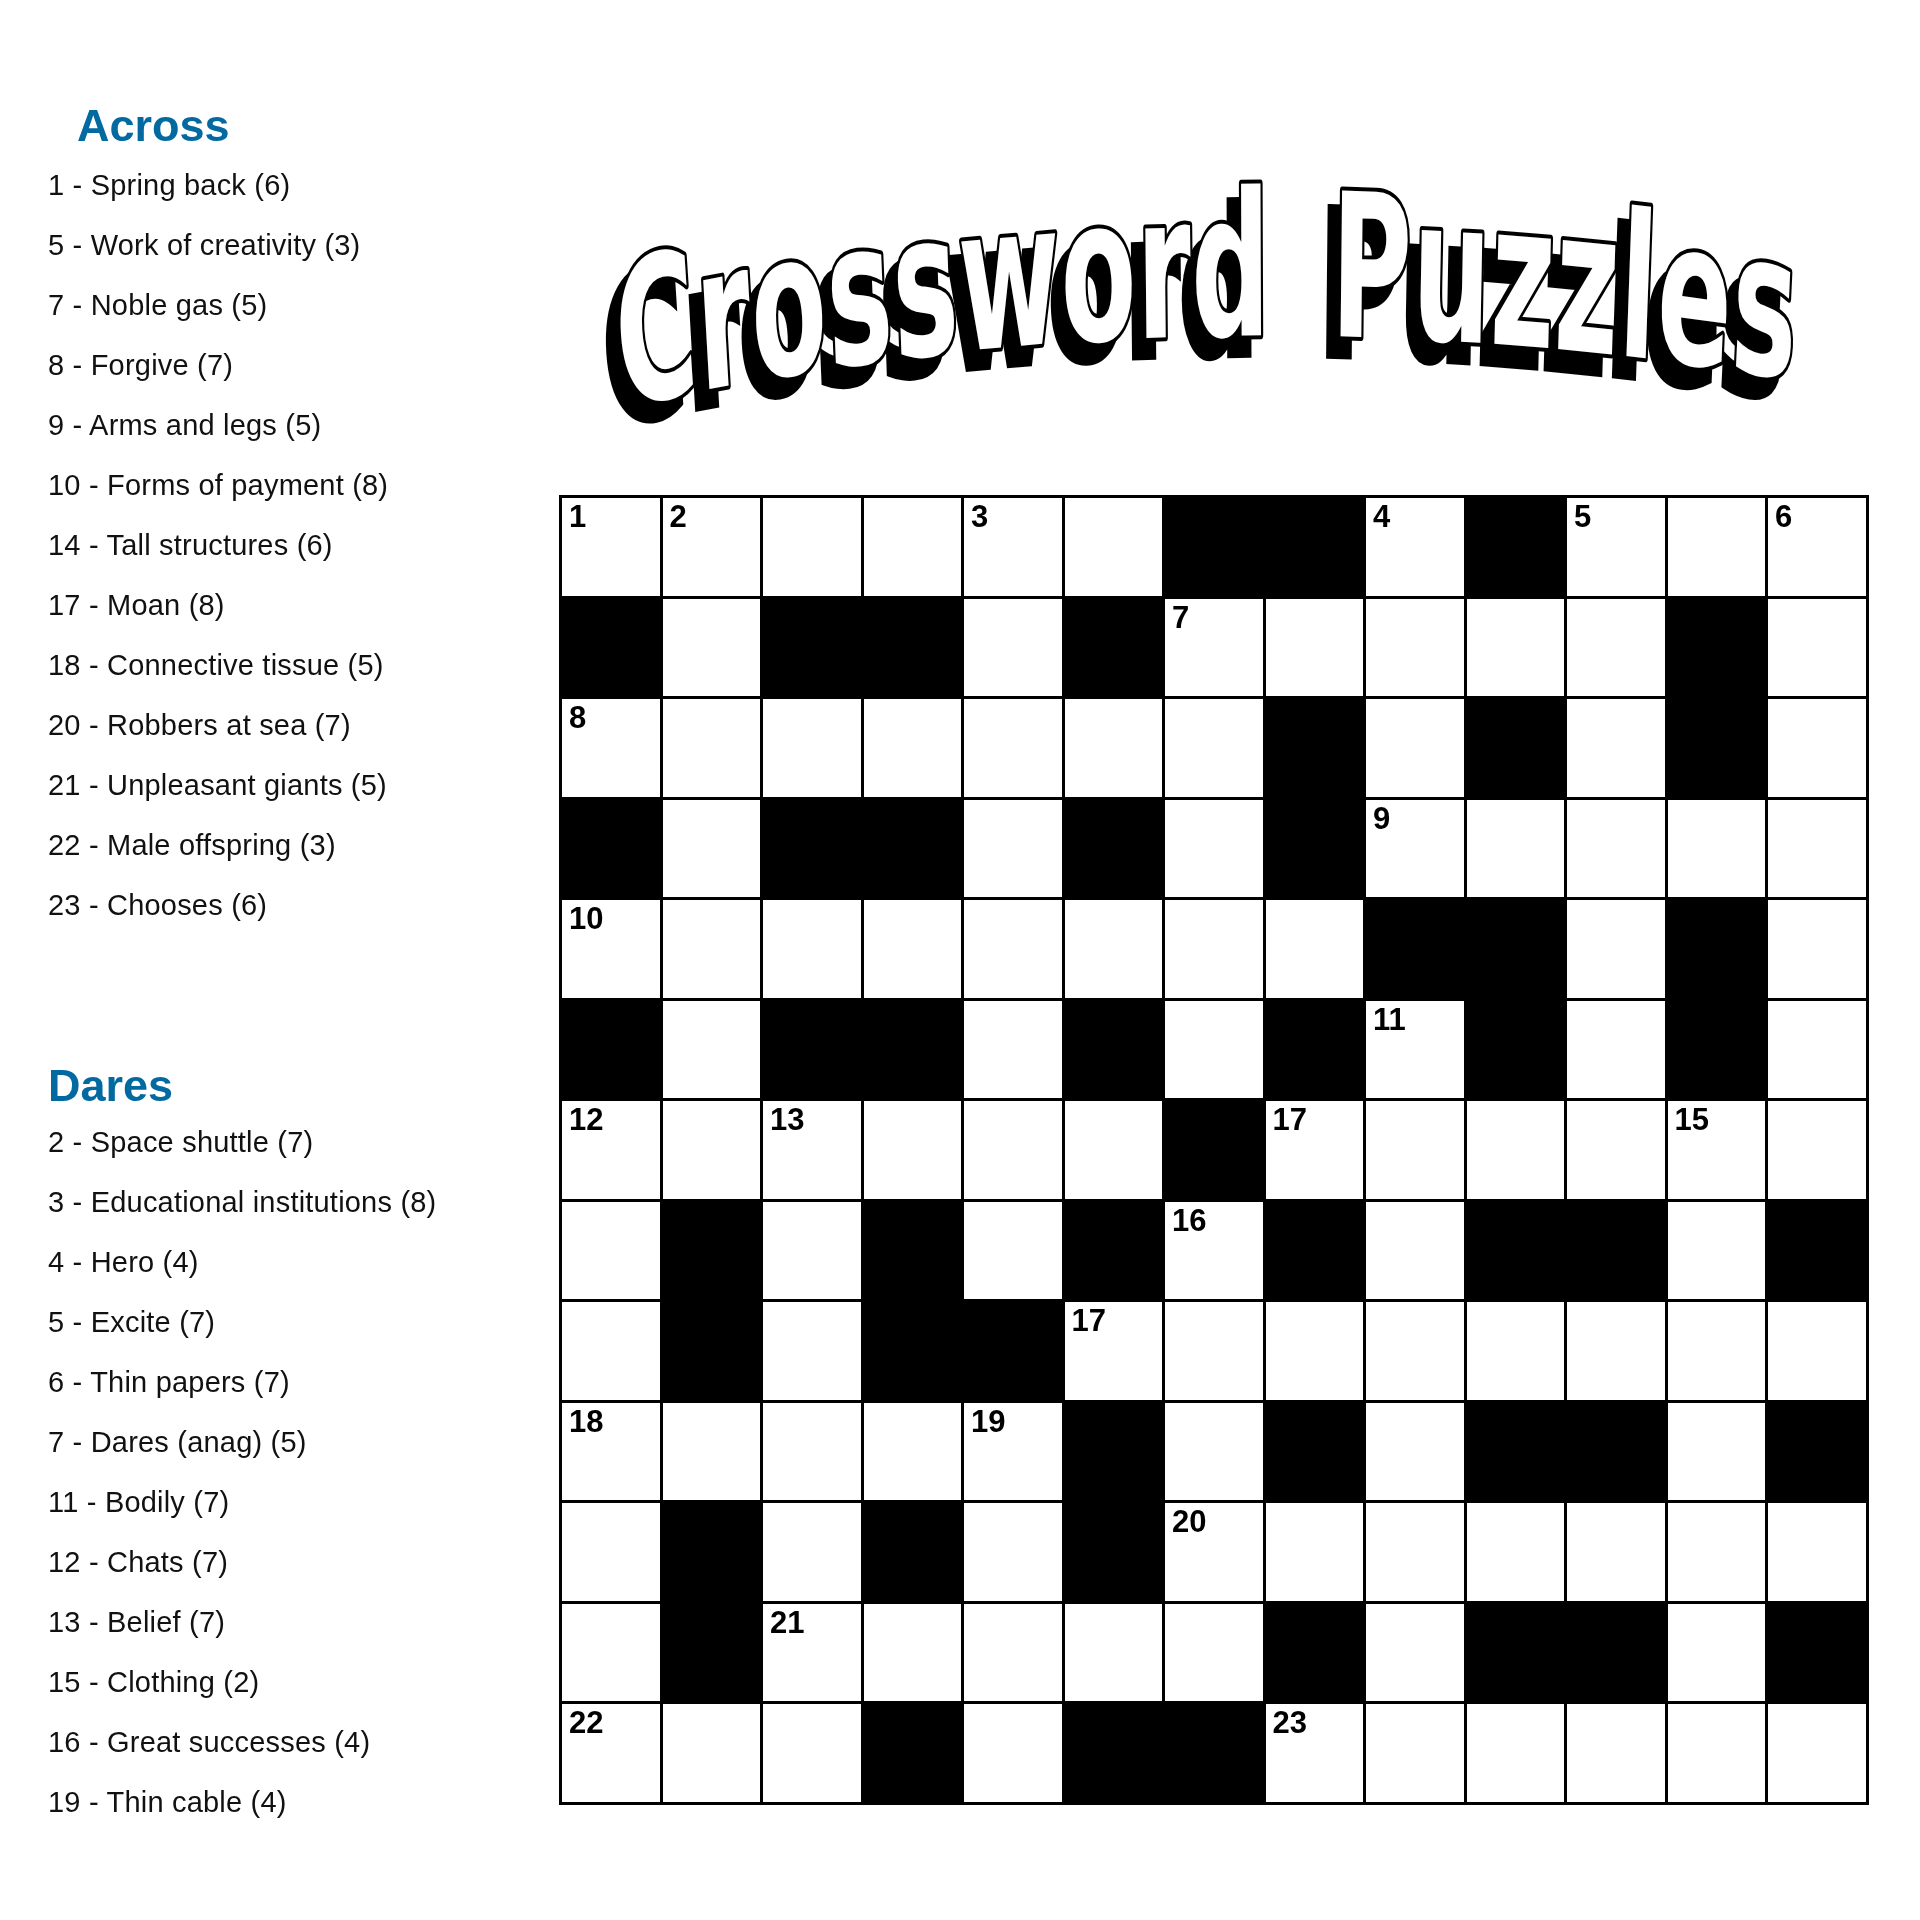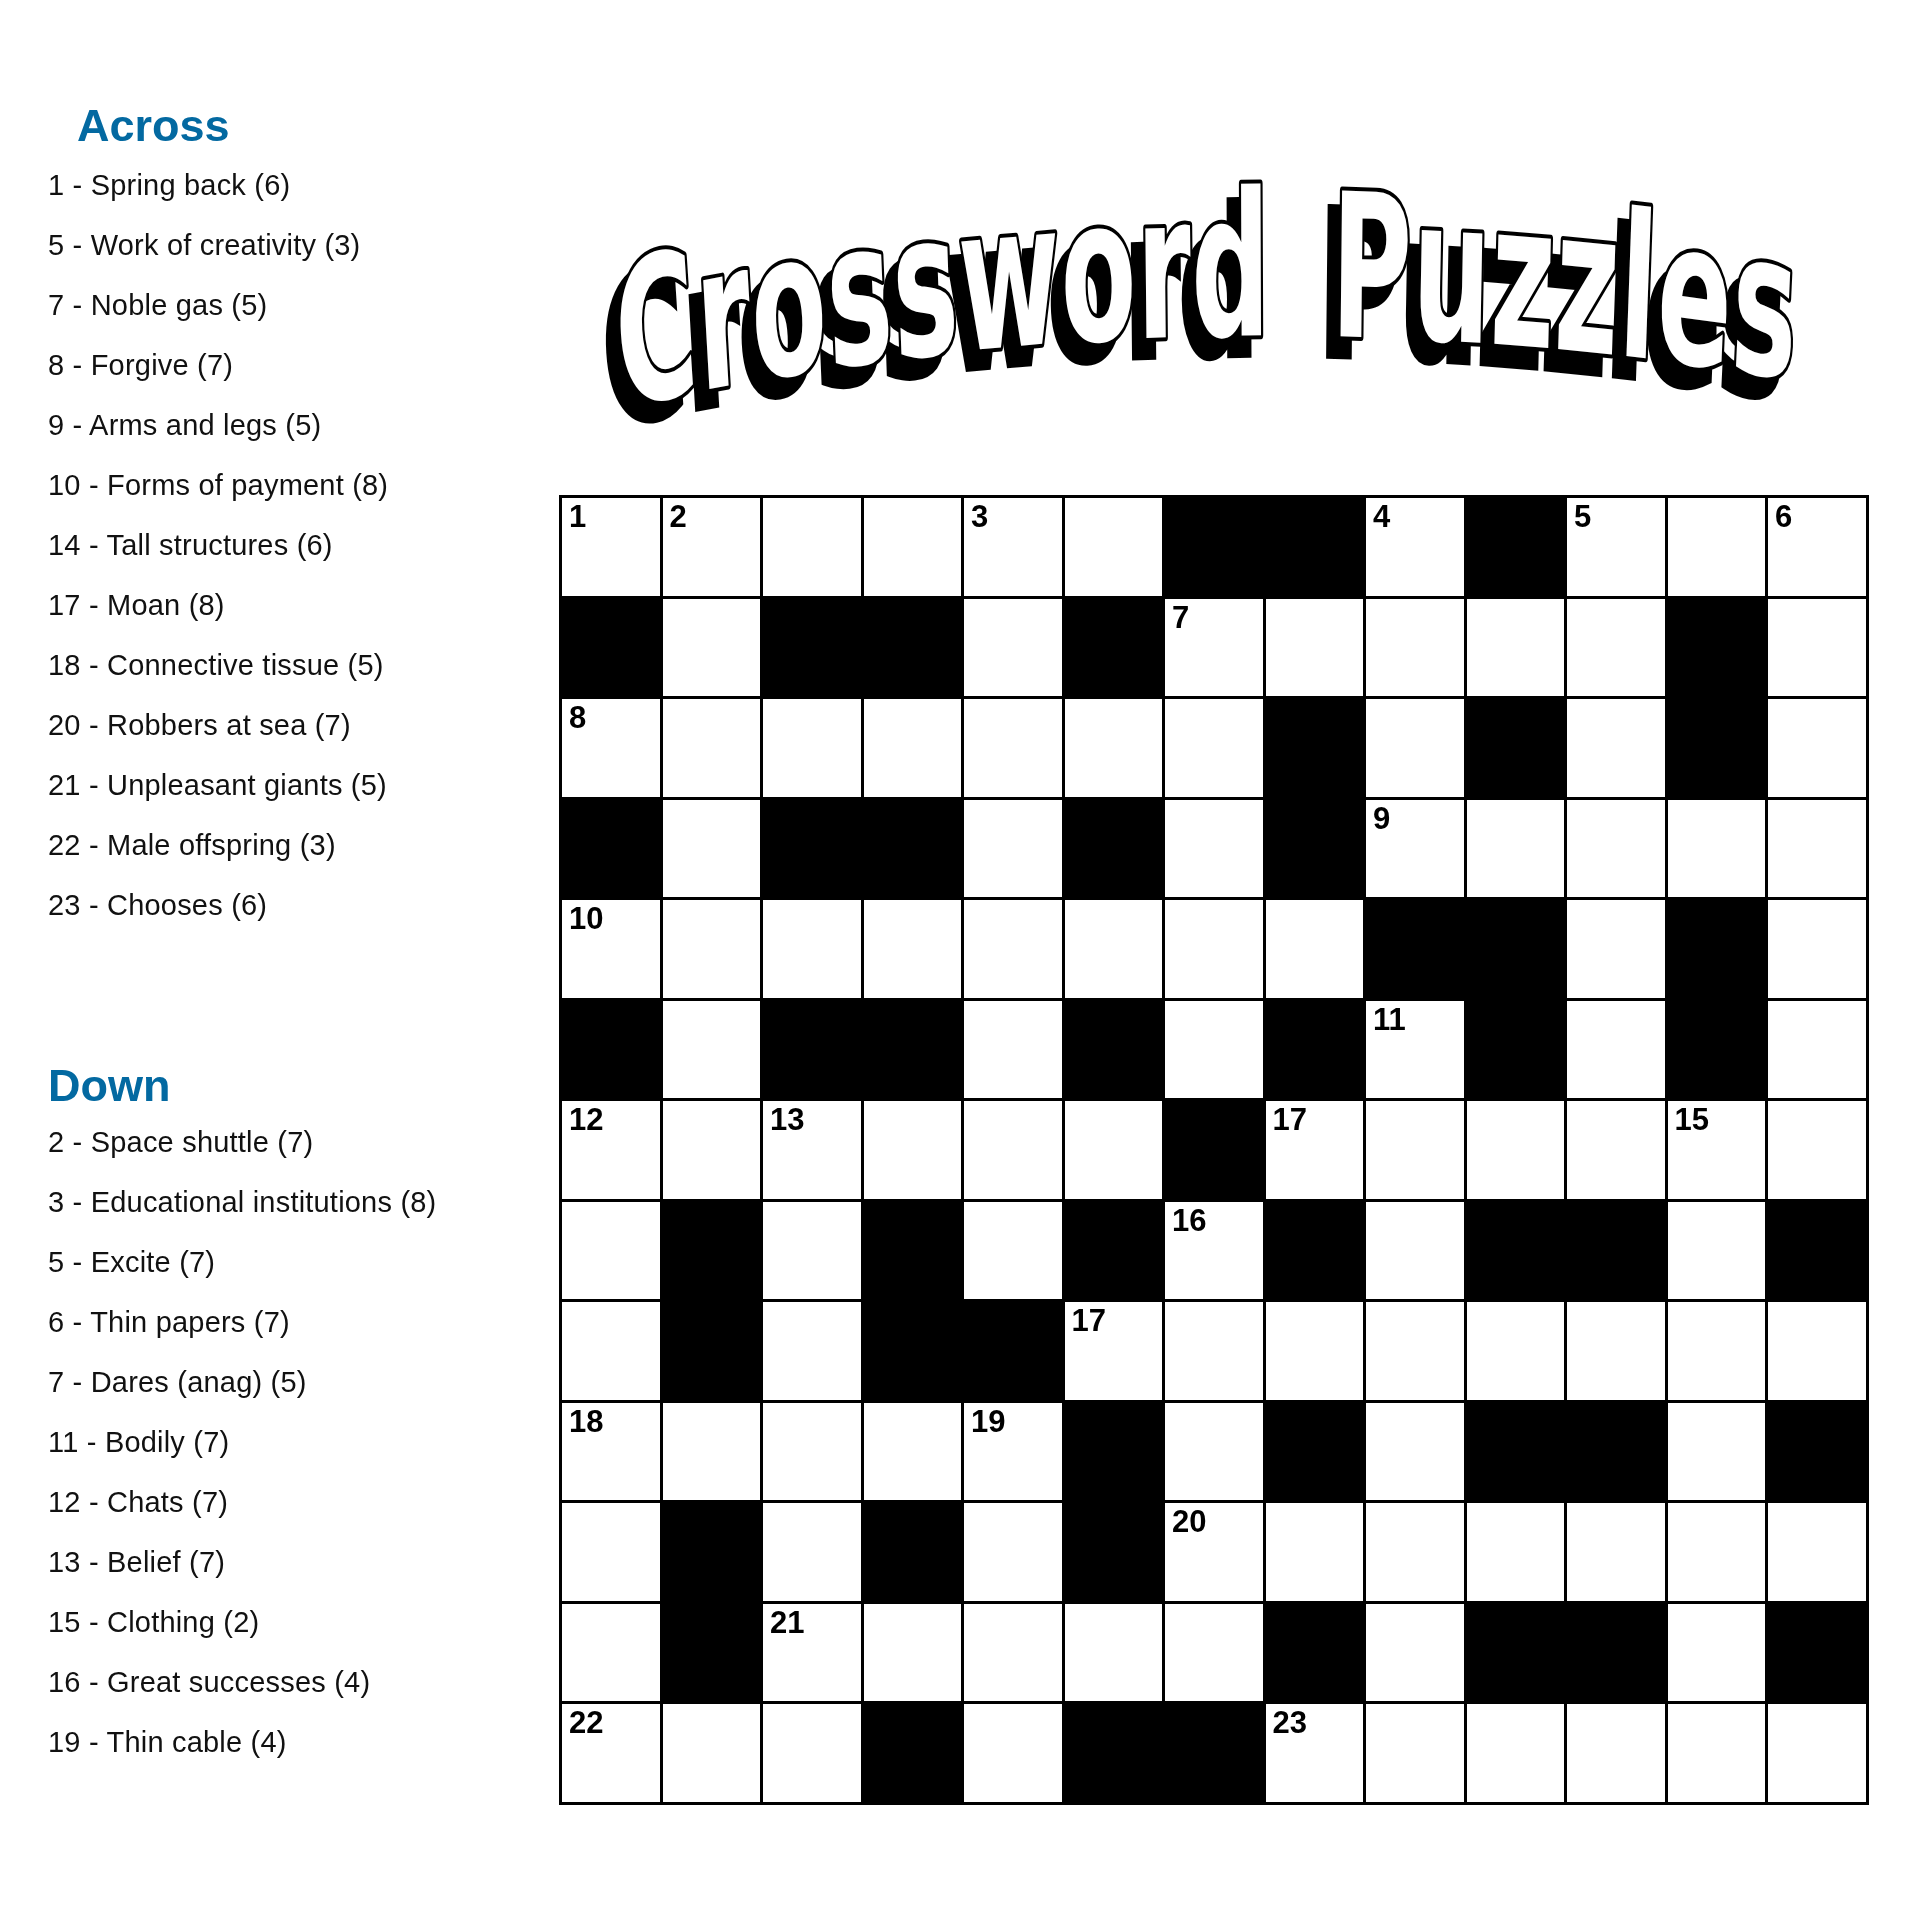--- a/index.html
+++ b/index.html
@@ -76,24 +76,25 @@
       <div class="clue">10 - Forms of payment (8)</div>
       <div class="clue">14 - Tall structures (6)</div>
       <div class="clue">17 - Moan (8)</div>
       <div class="clue">18 - Connective tissue (5)</div>
       <div class="clue">20 - Robbers at sea (7)</div>
       <div class="clue">21 - Unpleasant giants (5)</div>
       <div class="clue">22 - Male offspring (3)</div>
       <div class="clue">23 - Chooses (6)</div>
     </div>
 
-  <h2 class="clue-heading heading-down">Down</h2>
+  <h2 class="clue-heading heading-down">Dares</h2>
   <div class="clue-list list-down">
       <div class="clue">2 - Space shuttle (7)</div>
       <div class="clue">3 - Educational institutions (8)</div>
+      <div class="clue">4 - Hero (4)</div>
       <div class="clue">5 - Excite (7)</div>
       <div class="clue">6 - Thin papers (7)</div>
       <div class="clue">7 - Dares (anag) (5)</div>
       <div class="clue">11 - Bodily (7)</div>
       <div class="clue">12 - Chats (7)</div>
       <div class="clue">13 - Belief (7)</div>
       <div class="clue">15 - Clothing (2)</div>
       <div class="clue">16 - Great successes (4)</div>
       <div class="clue">19 - Thin cable (4)</div>
     </div>

